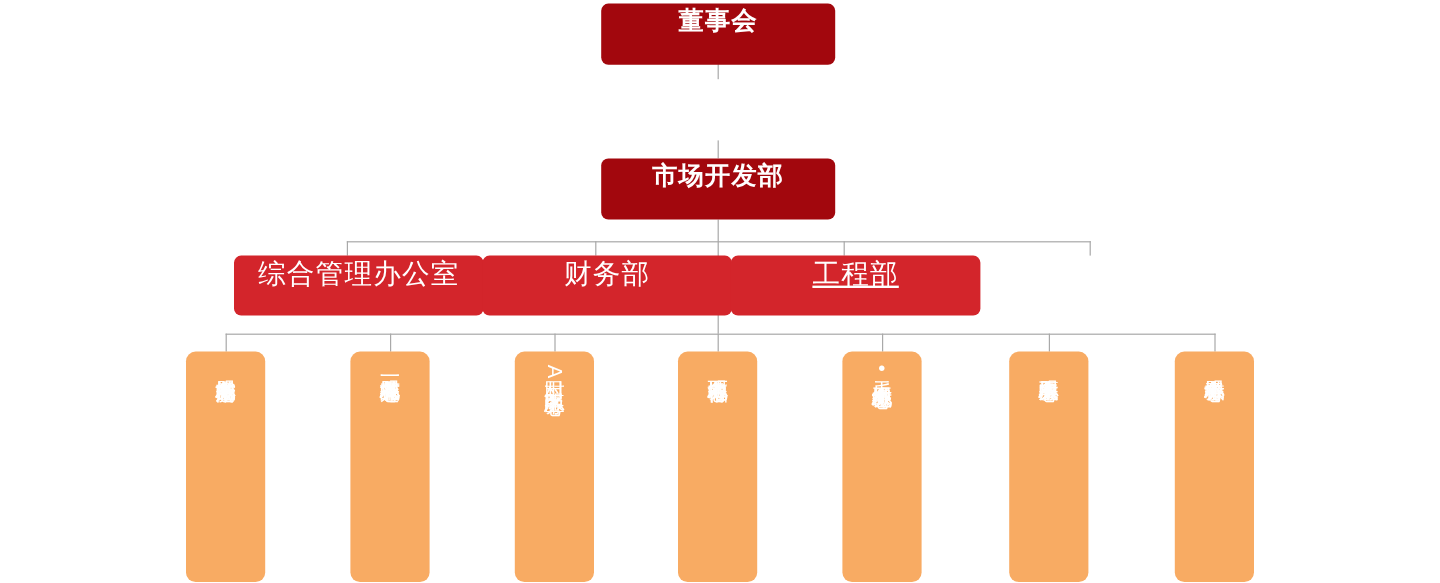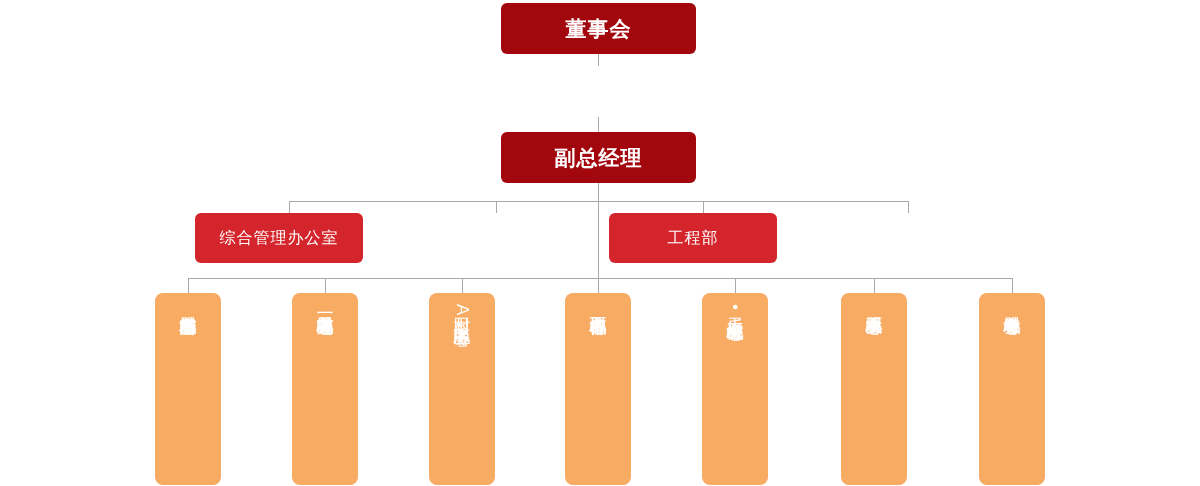--- a/index.html
+++ b/index.html
@@ -11,43 +11,43 @@
     position: relative;
     width: 1200px;
     height: 486px;
     background: #ffffff;
     overflow: hidden;
     font-family: "Liberation Sans", "DejaVu Sans", sans-serif;
   }
   .node {
     position: absolute;
     display: flex;
-    align-items: center;
+    align-items: flex-start;
     justify-content: center;
     color: #ffffff;
     box-sizing: border-box;
     text-align: center;
   }
   .lvl-top {
     left: 501px;
     width: 195px;
     height: 51px;
     background: var(--c-top, #a2070d);
     border-radius: 6px;
     font-size: 21px;
     font-weight: bold;
     letter-spacing: 1px;
   }
   .dept {
     top: 213px;
-    width: 168px;
+    width: 208px;
     height: 50px;
     background: var(--c-dept, #d3252b);
     border-radius: 6px;
-    font-size: 16px;
+    font-size: 23px;
     letter-spacing: 1px;
   }
   .svc {
     top: 293px;
     width: 66px;
     height: 192px;
     background: var(--c-svc, #f8ab63);
     border-radius: 8px;
     align-items: flex-start;
     padding-top: 11px;
@@ -88,27 +88,30 @@
   <div class="vline" style="left:462px;  top:278px; height:15px;"></div>
   <div class="vline" style="left:598px;  top:278px; height:15px;"></div>
   <div class="vline" style="left:735px;  top:278px; height:15px;"></div>
   <div class="vline" style="left:874px;  top:278px; height:15px;"></div>
   <div class="vline" style="left:1012px; top:278px; height:15px;"></div>
 
   <div class="node lvl-top" style="top:3px;">
     <span>董事会</span>
   </div>
   <div class="node lvl-top" style="top:132px;">
-    <span>副总经理</span>
+    <span>市场开发部</span>
   </div>
 
   <div class="node dept" style="left:195px;">
     <span>综合管理办公室</span>
   </div>
-  <div class="node dept" style="left:609px;">
+  <div class="node dept" style="left:402px;">
+    <span>财务部</span>
+  </div>
+  <div class="node dept" style="left:609px;text-decoration:underline;">
     <span>工程部</span>
   </div>
 
   <div class="node svc" style="left:155px;">
     <span class="vtext">高新城市广场服务中心</span>
   </div>
   <div class="node svc" style="left:292px;">
     <span class="vtext">一品莲花城服务中心</span>
   </div>
   <div class="node svc" style="left:429px;">

